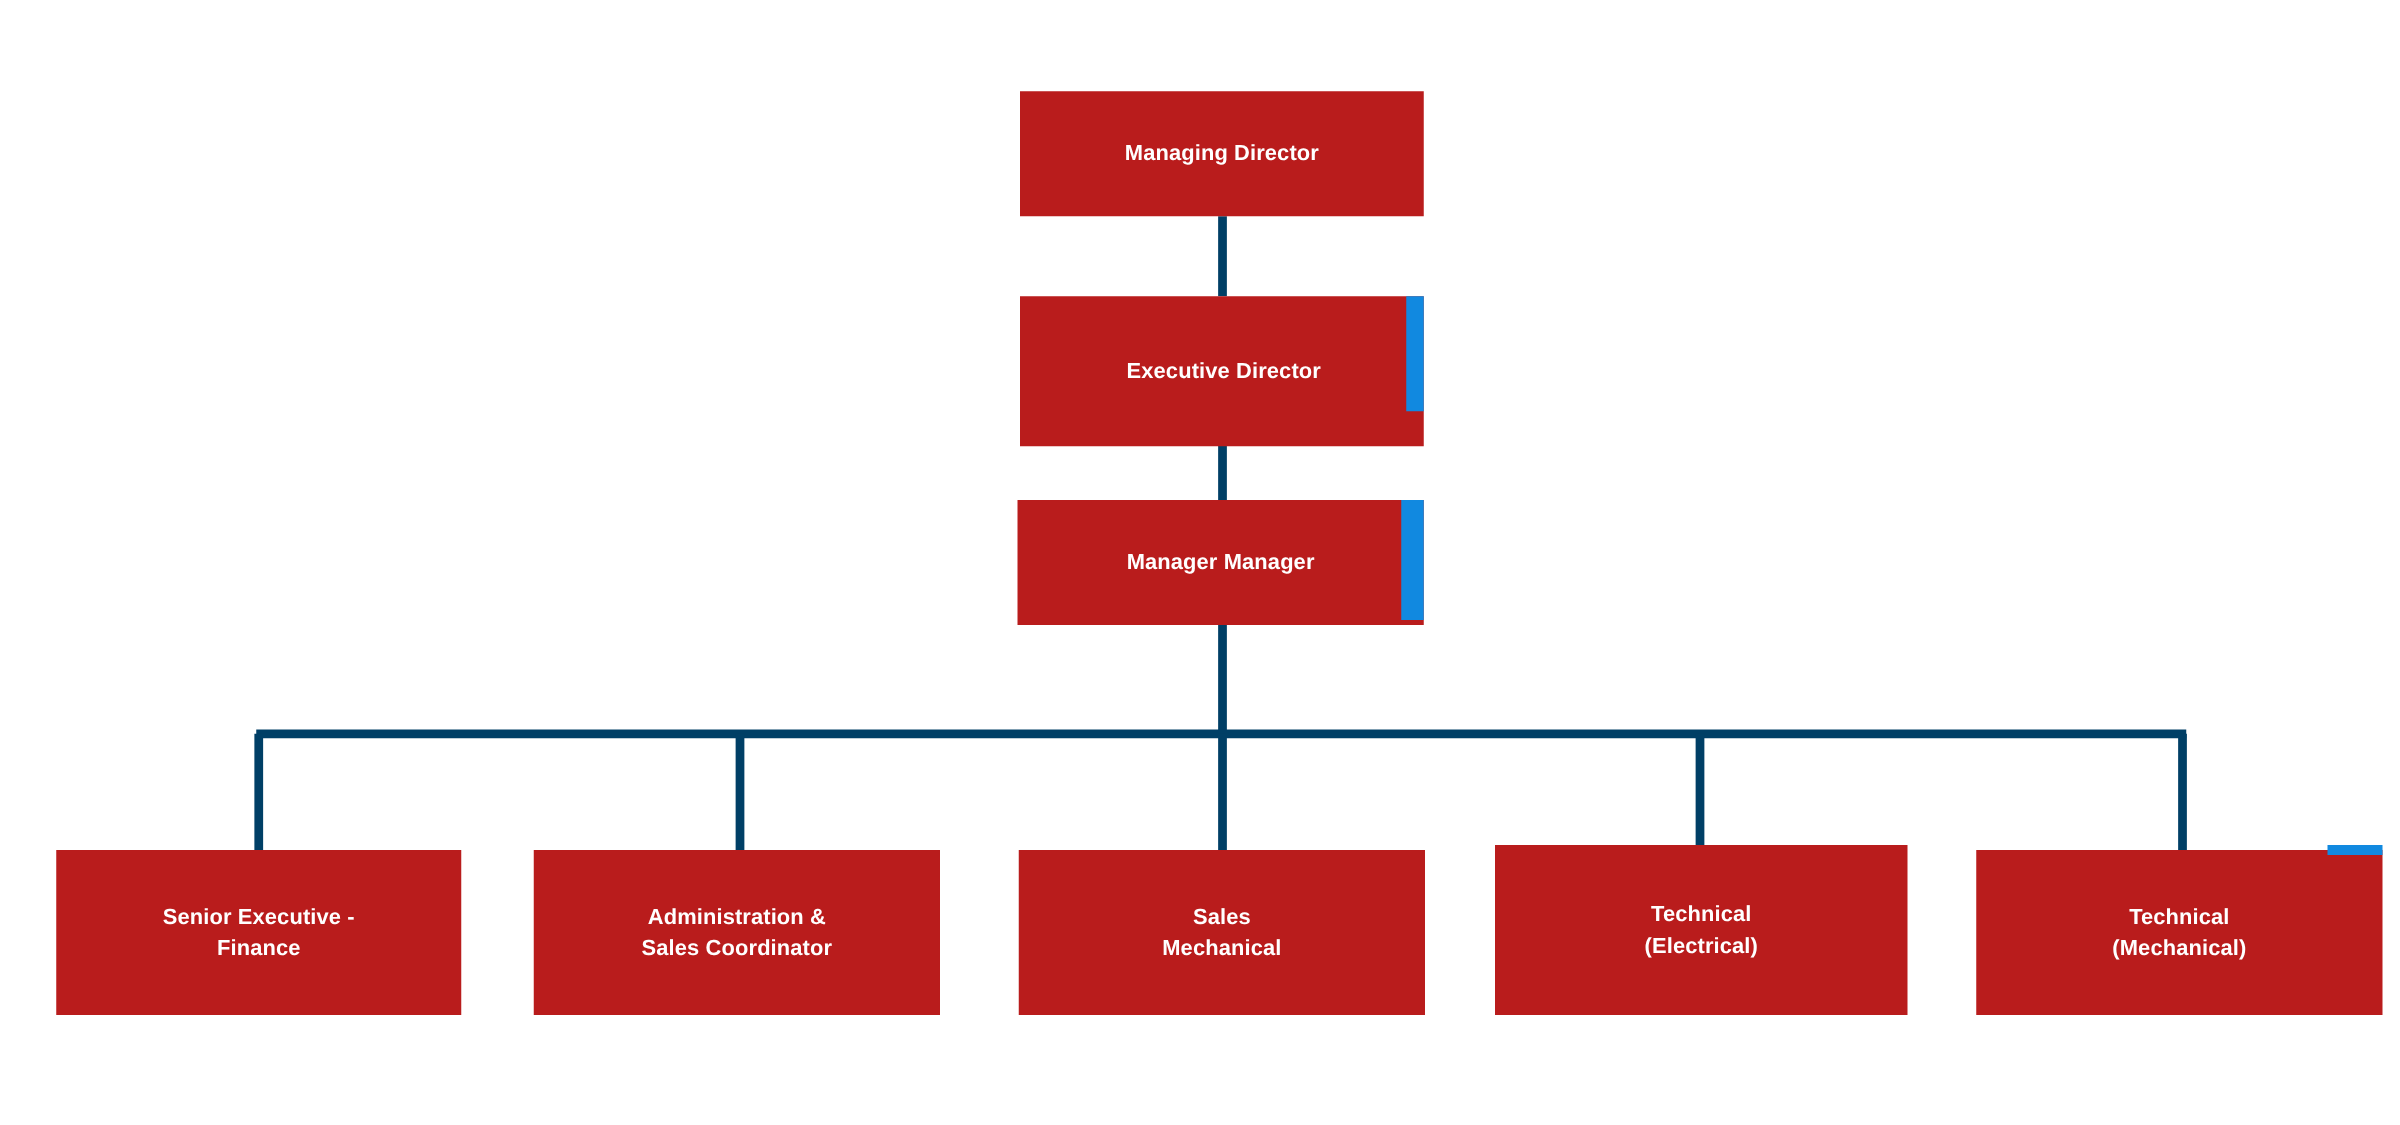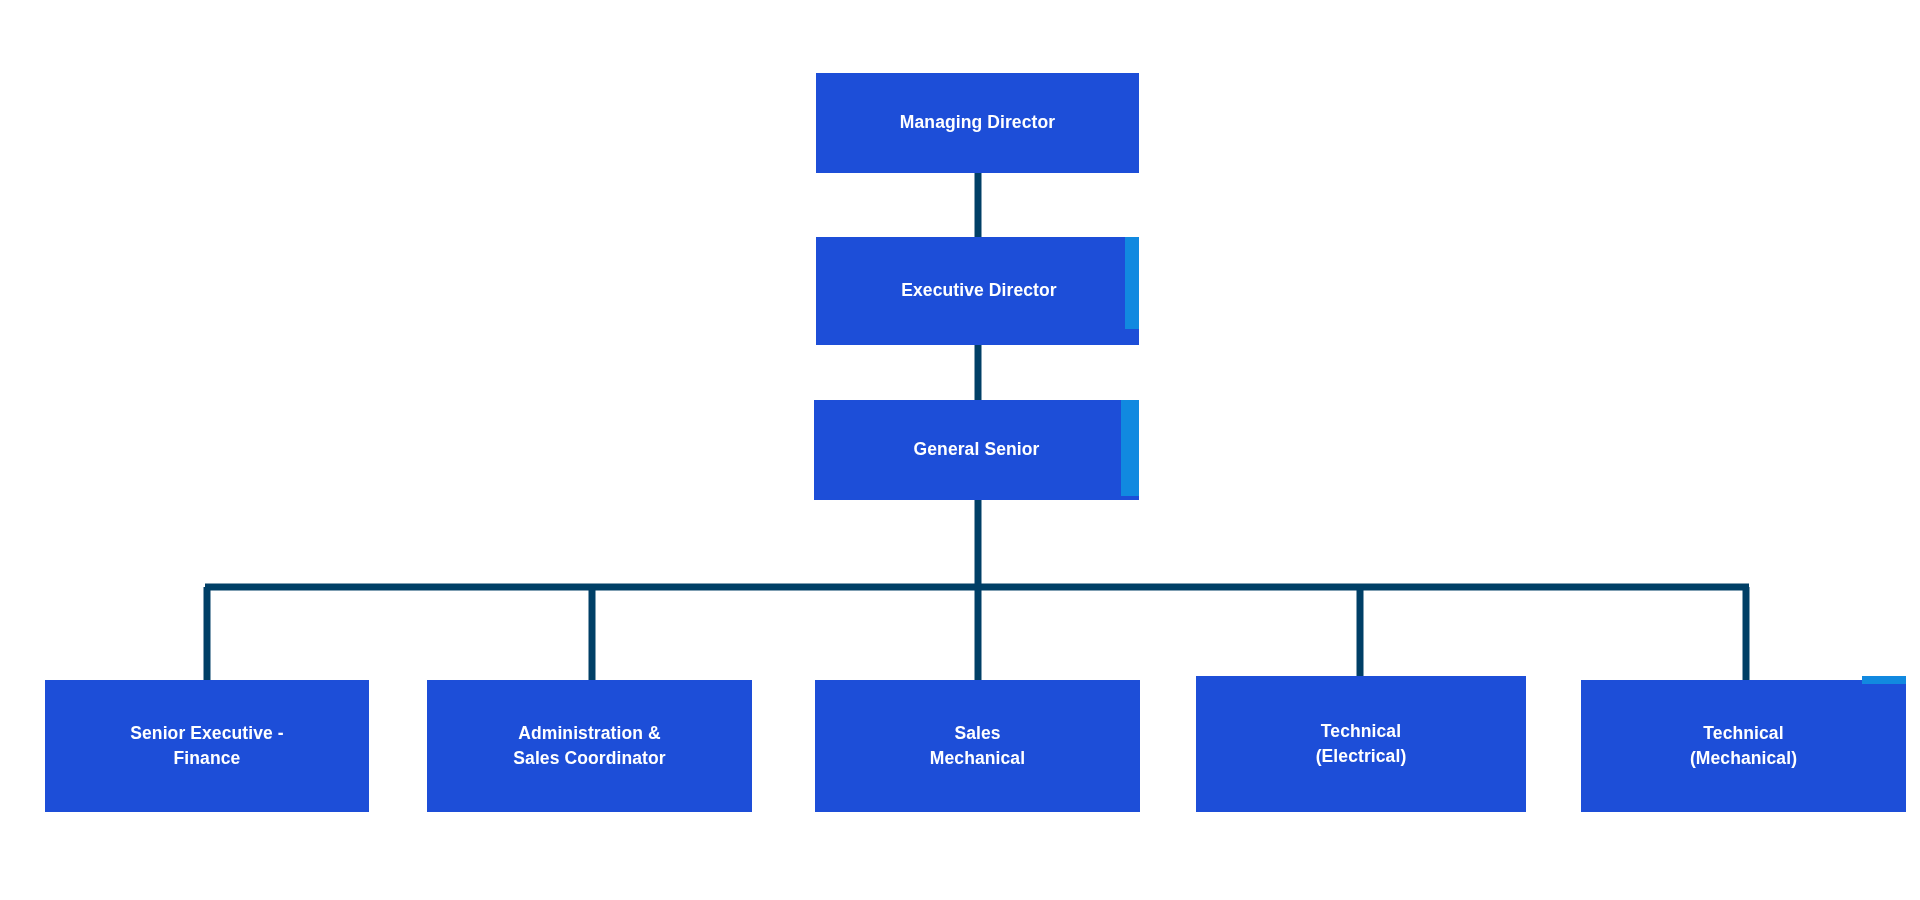--- a/index.html
+++ b/index.html
@@ -29,21 +29,21 @@
     top: 0;
     width: 1920px;
     height: 900px;
     z-index: 1;
   }
 
   
   .node {
     position: absolute;
     z-index: 2;
-    background: #1d4ed8;
+    background: #b91c1c;
     display: flex;
     align-items: center;
     justify-content: center;
     box-sizing: border-box;
     padding: 4px 10px;
   }
   .node-label {
     color: #ffffff;
     font-family: "Liberation Sans", sans-serif;
     font-weight: bold;
@@ -80,27 +80,27 @@
     <line x1="592" y1="587" x2="592" y2="680" stroke="#003F66" stroke-width="7"></line>
     <line x1="978" y1="587" x2="978" y2="680" stroke="#003F66" stroke-width="7"></line>
     <line x1="1360" y1="587" x2="1360" y2="680" stroke="#003F66" stroke-width="7"></line>
     <line x1="1746" y1="587" x2="1746" y2="680" stroke="#003F66" stroke-width="7"></line>
   </svg>
 
   <div class="node" style="left:816px; top:73px; width:323px; height:100px;">
     <span class="node-label">Managing Director</span>
   </div>
 
-  <div class="node" style="left:816px; top:237px; width:323px; height:108px;padding-left:13px;">
+  <div class="node" style="left:816px; top:237px; width:323px; height:120px;padding-left:13px;">
     <span class="node-label">Executive Director</span>
   </div>
   <div class="edge-sliver" style="left:1125px; top:237px; width:14px; height:92px;"></div>
 
   <div class="node" style="left:814px; top:400px; width:325px; height:100px;">
-    <span class="node-label">General Senior</span>
+    <span class="node-label">Manager Manager</span>
   </div>
   <div class="edge-sliver" style="left:1121px; top:400px; width:18px; height:96px;"></div>
 
   <div class="node" style="left:45px; top:680px; width:324px; height:132px;">
     <span class="node-label">Senior Executive -
 Finance</span>
   </div>
 
   <div class="node" style="left:427px; top:680px; width:325px; height:132px;">
     <span class="node-label">Administration &amp;

